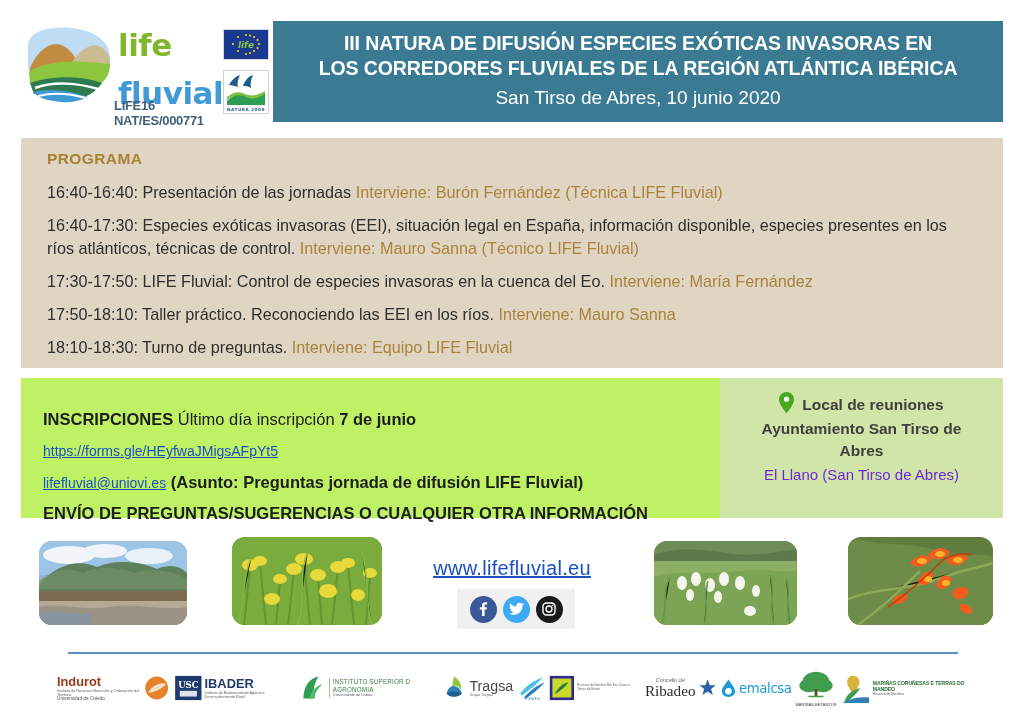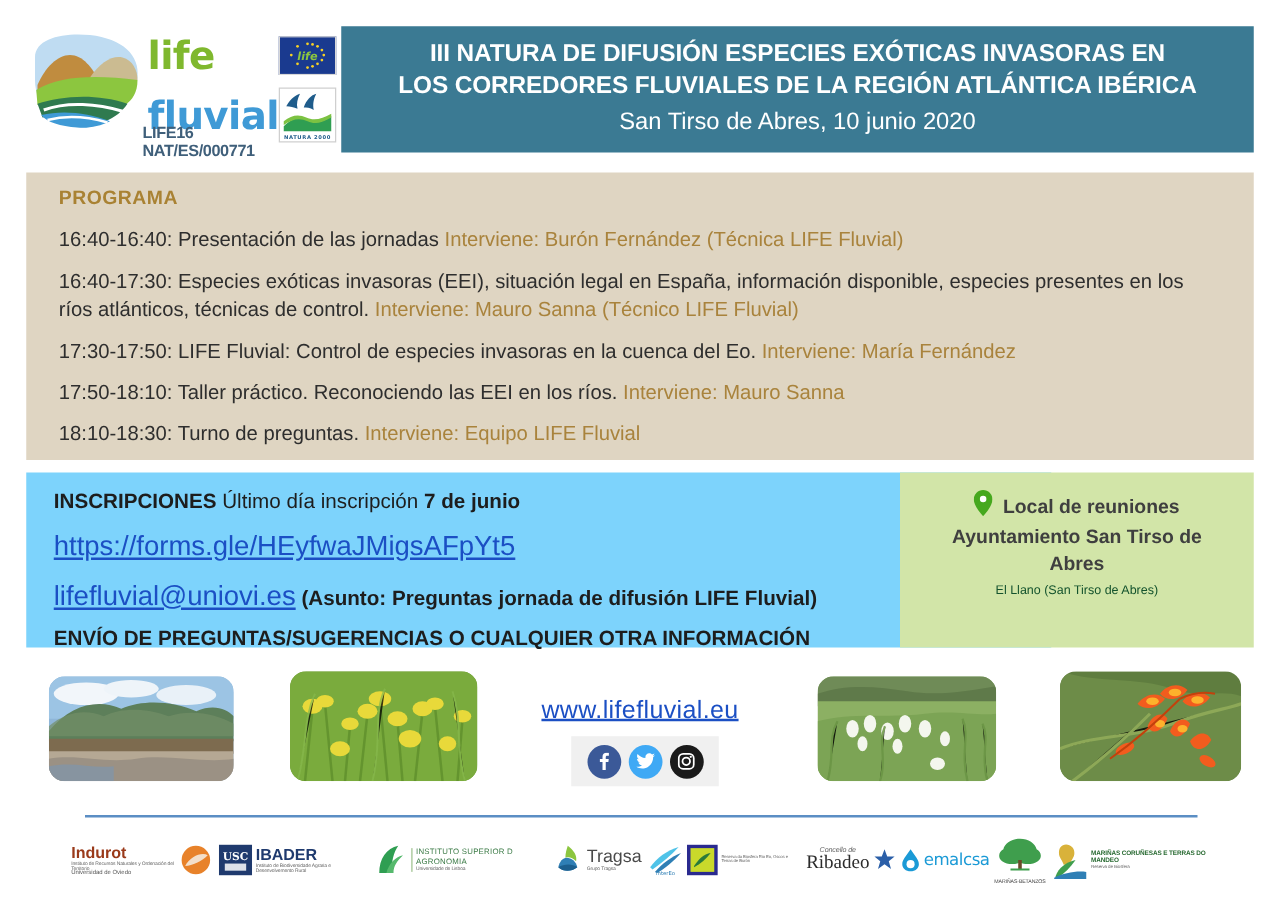--- a/index.html
+++ b/index.html
@@ -131,34 +131,34 @@
   }
   .program-item .speaker {
     color: #a9833c;
   }
 
   
   .reg-box {
     position: absolute;
     left: 21px; top: 378px;
     width: 820px; height: 140px;
-    background: #7dd3fc;
-    padding: 12px 22px;
+    background: #bef264;
+    padding: 30px 22px;
   }
   .reg-line {
     font-size: 16.5px;
     color: #1d1d1d;
     line-height: 1.42;
     margin-bottom: 8px;
   }
   .reg-strong { font-weight: bold; }
   .reg-link {
     color: #1b4fc4;
     text-decoration: underline;
-    font-size: 22px;
+    font-size: 14px;
   }
 
   
   .loc-box {
     position: absolute;
     left: 720px; top: 378px;
     width: 283px; height: 140px;
     background: #d2e5a8;
     padding: 14px 10px 10px 10px;
     text-align: center;
@@ -168,22 +168,22 @@
     font-weight: bold;
     color: #3f3f3f;
     line-height: 1.38;
   }
   .pin-icon {
     display: inline-block;
     vertical-align: -3px;
     margin-right: 8px;
   }
   .loc-sub {
-    font-size: 10px;
-    color: #14532d;
+    font-size: 15px;
+    color: #6d28d9;
     margin-top: 4px;
     line-height: 1.3;
   }
 
   
   .photo {
     position: absolute;
     border-radius: 13px;
     overflow: hidden;
   }

